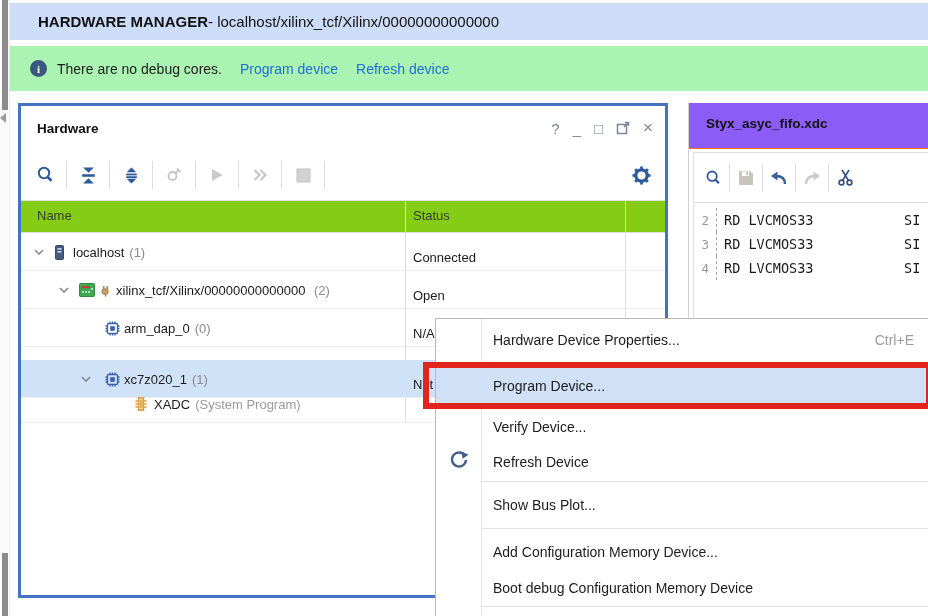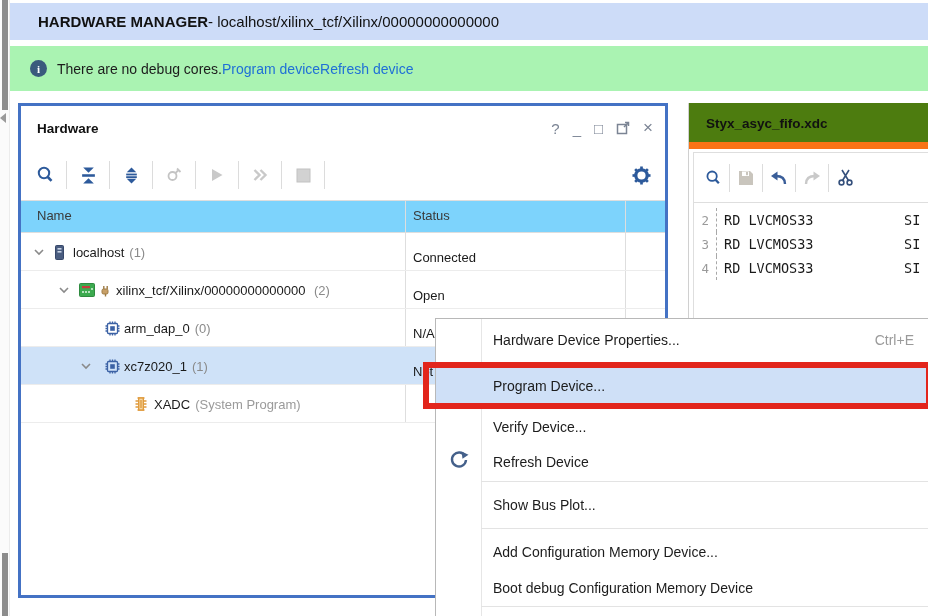--- a/index.html
+++ b/index.html
@@ -12,52 +12,52 @@
   .rail-arrow { position:absolute; left:0; top:113px; width:0; height:0; border-top:5px solid transparent; border-bottom:5px solid transparent; border-right:6px solid #9a9a9a; }
   .rail-bar-bottom { position:absolute; left:2px; top:553px; width:6px; height:63px; background:#8c8c8c; }
 
   
   .titlebar { position:absolute; left:10px; top:3px; width:918px; height:37px; background:#cddcf8; display:flex; align-items:center; padding-left:28px; font-size:15px; color:#111; white-space:nowrap; }
   .titlebar b { font-weight:700; }
 
   
   .banner { position:absolute; left:10px; top:46px; width:918px; height:45px; background:#aaf3b2; display:flex; align-items:center; padding-left:20px; font-size:14px; color:#1c1c1c; }
   .info-icon { width:17px; height:17px; border-radius:50%; background:#3a5a7d; color:#fff; font-size:11px; font-weight:700; display:flex; align-items:center; justify-content:center; margin-right:10px; font-family:"Liberation Serif", serif; }
-  .banner a { color:#2070d6; text-decoration:none; cursor:pointer; }
+  .banner a { color:#2070d6; text-decoration:none; margin-left:18px; cursor:pointer; }
 
   
   .hw-panel { position:absolute; left:18px; top:103px; width:650px; height:495px; border:3px solid #4472c4; background:#fff; }
   .hw-header { position:absolute; left:0; top:0; width:644px; height:44px; display:flex; align-items:center; padding:0 12px 0 16px; }
   .hw-title { font-size:13.5px; font-weight:700; color:#111; }
   .win-controls { margin-left:auto; display:flex; align-items:center; gap:13px; color:#7b8494; font-size:15px; }
   .win-controls span, .win-controls svg { cursor:pointer; }
 
   .hw-toolbar { position:absolute; left:0; top:44px; width:644px; height:50px; display:flex; align-items:center; padding:0 10px; }
   .tb-btn { width:28px; height:28px; display:flex; align-items:center; justify-content:center; }
   .tb-sep { width:1px; height:28px; background:#dcdcdc; margin:0 7px; }
   .tb-spacer { flex:1; }
 
-  .tbl-head { position:absolute; left:0; top:94px; width:644px; height:33px; background:#7dd3fc; border-top:1px solid #dedede; border-bottom:1px solid #dedede; font-size:13px; color:#3a3a3a; }
+  .tbl-head { position:absolute; left:0; top:94px; width:644px; height:33px; background:#84cc16; border-top:1px solid #dedede; border-bottom:1px solid #dedede; font-size:13px; color:#3a3a3a; }
   .col-name-h { position:absolute; left:16px; top:7px; }
   .col-status-h { position:absolute; left:392px; top:7px; }
   .col-div1 { position:absolute; left:384px; top:94px; width:1px; height:223px; background:#dedede; }
   .col-div2 { position:absolute; left:604px; top:94px; width:1px; height:223px; background:#dedede; }
 
   .tree-row { position:absolute; left:0; width:644px; height:38px; border-bottom:1px solid #ececec; font-size:13px; color:#1a1a1a; }
   .tree-row.selected { background:#cfe2f8; }
   .row-el { position:absolute; top:0; height:38px; display:flex; align-items:center; }
   .chev { width:12px; height:12px; }
   .count { color:#8a8a8a; margin-left:5px; }
   .subtext { color:#9a9a9a; margin-left:5px; }
   .status-cell { position:absolute; left:392px; top:0; height:48px; display:flex; align-items:center; width:210px; overflow:hidden; white-space:nowrap; }
   .name-clip { white-space:nowrap; overflow:hidden; }
 
   
   .ed-panel { position:absolute; left:688px; top:103px; width:240px; height:513px; border-left:1px solid #d0d0d0; background:#fff; }
-  .ed-tabbar { position:absolute; left:0; top:0; width:240px; height:46px; border-bottom:7px solid #f97316; background:#4d7c0f; }
+  .ed-tabbar { position:absolute; left:0; top:0; width:240px; height:46px; border-bottom:1px solid #f97316; background:#8b5cf6; }
   .ed-tab { position:absolute; left:17px; top:13px; font-size:13.5px; font-weight:700; color:#111; white-space:nowrap; }
   .ed-box { position:absolute; left:4px; top:49px; width:236px; height:464px; border-left:1px solid #dedede; border-top:1px solid #dedede; }
   .ed-path { height:48px; display:flex; align-items:center; padding-left:13px; font-size:13.5px; color:#111; white-space:nowrap; overflow:hidden; }
   .ed-toolbar { height:50px; display:flex; align-items:center; padding-left:8px; border-bottom:1px solid #dedede; }
   .ed-code { padding-top:5px; font-family:"DejaVu Sans Mono", monospace; }
   .code-row { position:relative; height:24px; display:flex; align-items:center; }
   .lnum { width:22px; text-align:right; padding-right:7px; color:#9a9a9a; font-size:12.5px; }
   .code-text { border-left:1px dashed #a8a8a8; height:24px; display:flex; align-items:center; padding-left:7px; font-size:13.5px; color:#1a1a1a; }
   .code-cont { position:absolute; left:210px; font-size:13.5px; color:#1a1a1a; }
 
@@ -251,21 +251,21 @@
             <rect x="6.2" y="6.2" width="4.6" height="4.6" fill="#3c62a5"></rect>
           </svg>
       </div>
       <div class="row-el" style="left:103px;">
         <span>arm_dap_0</span>
         <span class="count">(0)</span>
       </div>
       <div class="status-cell">N/A</div>
     </div>
 
-    <div class="tree-row selected" style="top:241px;">
+    <div class="tree-row selected" style="top:254px;">
       <div class="row-el" style="left:59px;">
         <svg class="chev" viewBox="0 0 12 12">
             <path d="M2 4 L6 8 L10 4" fill="none" stroke="#8a8a8a" stroke-width="1.6"></path>
           </svg>
       </div>
       <div class="row-el" style="left:83px;">
         <svg width="17" height="17" viewBox="0 0 17 17">
             <g stroke="#3c62a5" stroke-width="1.3" fill="none">
               <rect x="3.5" y="3.5" width="10" height="10" rx="1"></rect>
               <path d="M6 3.5 V1.5 M8.5 3.5 V1.5 M11 3.5 V1.5 M6 13.5 V15.5 M8.5 13.5 V15.5 M11 13.5 V15.5 M3.5 6 H1.5 M3.5 8.5 H1.5 M3.5 11 H1.5 M13.5 6 H15.5 M13.5 8.5 H15.5 M13.5 11 H15.5"></path>

